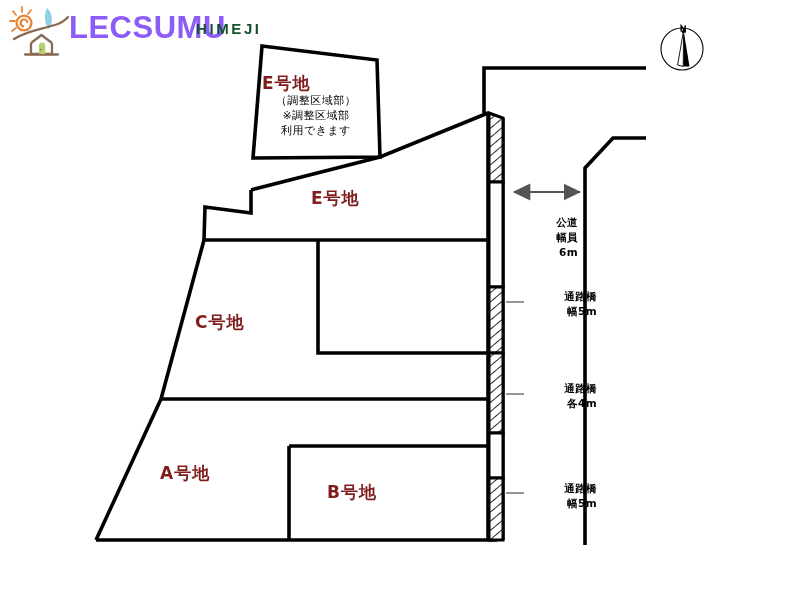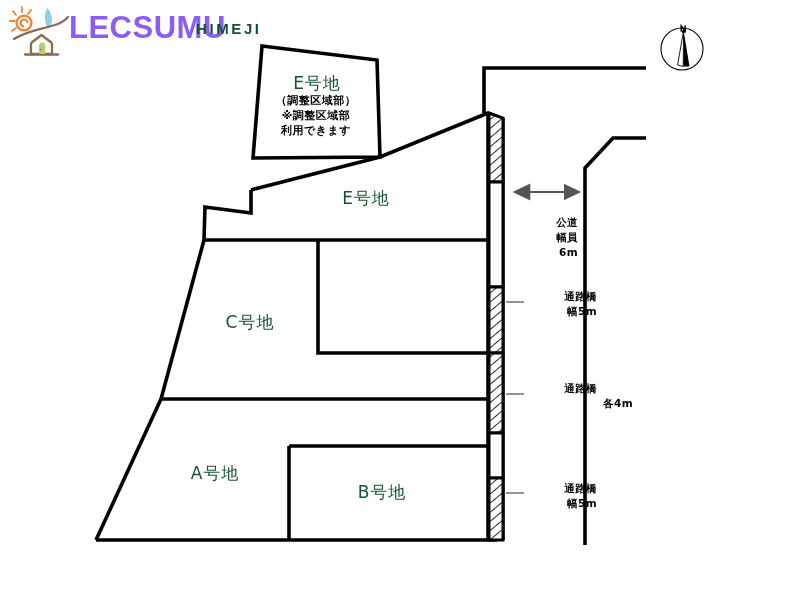--- a/index.html
+++ b/index.html
@@ -58,31 +58,30 @@
     font-size: 15px;
     letter-spacing: 2.6px;
     color: #14532d;
     line-height: 20px;
     white-space: nowrap;
   }
   
   .lot-label {
     position: absolute;
     font-family: "DejaVu Sans", "Liberation Sans", sans-serif;
-    font-weight: normal;
-    color: #14532d;
-    white-space: nowrap;
-    text-align: center;
+    font-weight: bold;
+    color: #7f1d1d;
+    white-space: nowrap;
     letter-spacing: 1px;
   }
   .lot-label.big { font-size: 17px; }
   .note-label {
     position: absolute;
     font-family: "DejaVu Sans", "Liberation Sans", sans-serif;
-    font-weight: bold;
+    font-weight: normal;
     font-size: 11px;
     color: #000000;
     text-align: center;
     line-height: 15px;
     white-space: nowrap;
     letter-spacing: 0.5px;
   }
   .dim-label {
     position: absolute;
     font-family: "DejaVu Sans", "Liberation Sans", sans-serif;
@@ -227,18 +226,18 @@
   <div class="lot-label big" style="left:327px; top:481px; width:110px;">B号地</div>
 
   <div class="dim-label" style="left:516px; top:215px; width:62px;">公道</div>
   <div class="dim-label" style="left:516px; top:230px; width:62px;">幅員</div>
   <div class="dim-label" style="left:516px; top:245px; width:62px;">6m</div>
 
   <div class="dim-label left-al" style="left:527px; top:289px; width:70px;">通路橋</div>
   <div class="dim-label left-al" style="left:527px; top:304px; width:70px;">幅5m</div>
 
   <div class="dim-label left-al" style="left:527px; top:381px; width:70px;">通路橋</div>
-  <div class="dim-label left-al" style="left:527px; top:396px; width:70px;margin-left:36px;">各4m</div>
+  <div class="dim-label left-al" style="left:527px; top:396px; width:70px;">各4m</div>
 
   <div class="dim-label left-al" style="left:527px; top:481px; width:70px;">通路橋</div>
   <div class="dim-label left-al" style="left:527px; top:496px; width:70px;">幅5m</div>
 
 </div>
 
 </body></html>

